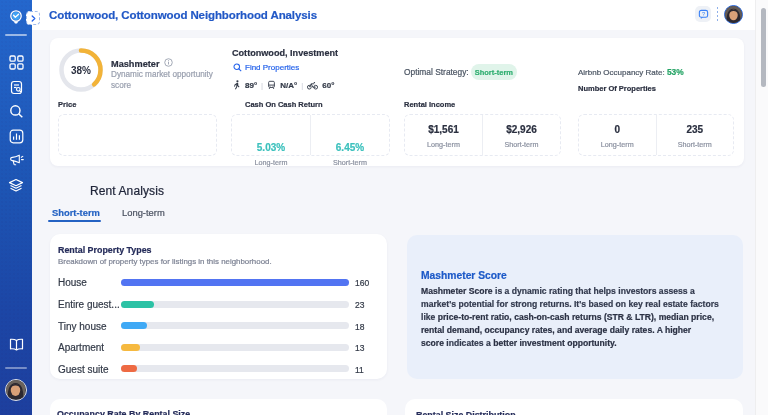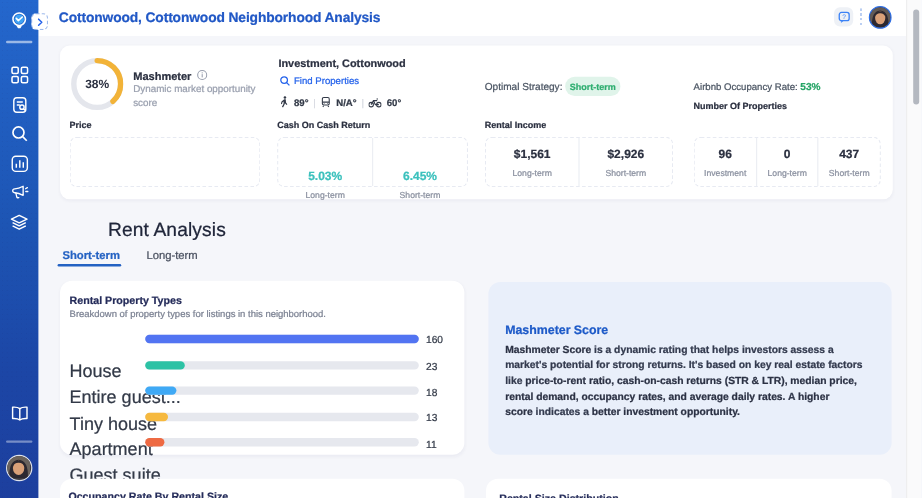--- a/index.html
+++ b/index.html
@@ -44,32 +44,32 @@
 #cotton { left:232px; top:48px; font-size:9.1px; font-weight:bold; color:#2b3040; }
 #findprop { left:233px; top:63px; font-size:8px; color:#2563eb; display:flex; align-items:center; gap:3px; }
 #scores { left:233px; top:80px; font-size:8px; font-weight:bold; color:#333a48; display:flex; align-items:center; gap:4px; }
 #scores .pipe { color:#d6d9e0; font-weight:normal; }
 #optline { left:404px; top:64px; font-size:8.4px; color:#4b5563; display:flex; align-items:center; }
 #optpill { margin-left:2px; background:#e0f4ea; color:#2fae70; font-size:7.5px; font-weight:bold; padding:3.5px 4px; border-radius:8px; }
 #airline { left:578px; top:67px; font-size:8px; color:#4b5563; }
 #airline b { color:#27a567; font-size:8.4px; }
 
 
-#renth { left:50px; top:184px; font-size:16px; color:#20263a; letter-spacing:0.1px;padding-left:40px; }
+#renth { left:50px; top:184px; font-size:12px; color:#20263a; letter-spacing:0.1px;padding-left:40px; }
 #tab1 { left:52px; top:207px; font-size:9.4px; font-weight:bold; color:#2462c3; }
 #tab2 { left:122px; top:207px; font-size:9.4px; color:#4a5160; }
 #tabul { left:48px; top:220px; width:53px; height:2px; background:#2462c3; border-radius:2px; }
 
 
 #rptcard { left:50px; top:234px; width:337px; height:145px; background:#fff; border-radius:10px;
   box-shadow:0 1px 3px rgba(30,40,90,0.05); }
 #rpttitle { left:58px; top:245px; font-size:8.9px; font-weight:bold; color:#252c5a; }
 #rptsub { left:58px; top:257px; font-size:7.9px; color:#7c8293; }
 .brow { position:absolute; left:58px; width:300px; height:10px; }
-.blab { position:absolute; left:0; top:0; font-size:15px; color:#333a48;margin-top:24px; }
+.blab { position:absolute; left:0; top:0; font-size:10px; color:#333a48; }
 .btrack { position:absolute; left:63px; top:1.5px; width:228px; height:7px; background:#e6e8ee; border-radius:4px; }
 .bfill { position:absolute; left:0; top:0; height:7px; border-radius:4px; }
 .bval { position:absolute; left:297px; top:1px; font-size:8.5px; color:#333a48; }
 
 
 #mmcard { left:407px; top:235px; width:336px; height:144px; background:#e9effa; border-radius:10px; }
 #mmtitle { left:421px; top:269.5px; font-size:10.3px; font-weight:bold; color:#1d5ac8; }
 #mmtext { left:421px; top:284.5px; font-size:8.6px; color:#333a4e; line-height:13.2px; width:330px; white-space:nowrap;font-weight:bold; }
 #mmtext b { color:#2b3144; }
 
@@ -112,21 +112,21 @@
   <text x="22" y="25.5" text-anchor="middle" font-size="10" font-weight="bold" fill="#2b3040" font-family="Liberation Sans">38%</text>
 </svg>
 
 <div class="abs" id="mashname">Mashmeter <svg width="9" height="9" viewBox="0 0 10 10" style="margin-left:2px">
       <circle cx="5" cy="5" r="4.2" fill="none" stroke="#9aa0af" stroke-width="1"></circle>
       <rect x="4.5" y="4.2" width="1" height="3" fill="#9aa0af"></rect>
       <rect x="4.5" y="2.5" width="1" height="1" fill="#9aa0af"></rect>
     </svg></div>
 <div class="abs" id="mashdesc">Dynamic market opportunity score</div>
 
-<div class="abs" id="cotton">Investment, Cottonwood</div>
+<div class="abs" id="cotton">Cottonwood, Investment</div>
 <div class="abs" id="findprop">
   <svg width="9" height="9" viewBox="0 0 11 11" fill="none" stroke="#2563eb" stroke-width="1.3">
     <circle cx="4.6" cy="4.6" r="3.4"></circle>
       <path d="M7.2 7.2 L10 10"></path>
   </svg>
   <span>Find Properties</span>
 </div>
 <div class="abs" id="scores">
   <svg width="8" height="10" viewBox="0 0 9 11" fill="#333a48">
     <circle cx="5" cy="1.3" r="1.2"></circle>
@@ -149,21 +149,21 @@
       <circle cx="10.3" cy="7" r="2.2"></circle>
     <path d="M2.7 7 L5 3 L8.7 3 M5 3 L6.8 7 L10.3 7 M8 1.5 L9.5 1.5"></path>
   </svg>
   <span>60°</span>
 </div>
 
 <div class="abs" id="optline">Optimal Strategy: <span id="optpill">Short-term</span></div>
 <div class="abs" id="airline">Airbnb Occupancy Rate: <b>53%</b></div>
 
 <div class="cardlbl" style="left:58px; top:99.5px;">Price</div>
-<div class="cardlbl" style="left:231px; top:99.5px;">Cash On Cash Return</div>
+<div class="cardlbl" style="left:245px; top:99.5px;">Cash On Cash Return</div>
 <div class="cardlbl" style="left:404px; top:99.5px;">Rental Income</div>
 <div class="cardlbl" style="left:578px; top:84px;">Number Of Properties</div>
 
 <div class="statbox" style="left:58px; width:159px;">
 </div>
 <div class="statbox" style="left:231px; width:159px;">
   <div class="cell">
       <div class="val teal">5.03%</div>
       <div class="cap">Long-term</div>
     </div>
@@ -177,29 +177,25 @@
       <div class="val">$1,561</div>
       <div class="cap">Long-term</div>
     </div>
   <div class="cell">
       <div class="val">$2,926</div>
       <div class="cap">Short-term</div>
     </div>
 </div>
 <div class="statbox" style="left:578px; width:156px;">
   <div class="cell">
-      <div class="val">96</div>
-      <div class="cap">Investment</div>
-    </div>
-  <div class="cell">
       <div class="val">0</div>
       <div class="cap">Long-term</div>
     </div>
   <div class="cell">
-      <div class="val">437</div>
+      <div class="val">235</div>
       <div class="cap">Short-term</div>
     </div>
 </div>
 
 <div class="abs" id="renth">Rent Analysis</div>
 <div class="abs" id="tab1">Short-term</div>
 <div class="abs" id="tab2">Long-term</div>
 <div class="abs" id="tabul"></div>
 
 <div class="abs" id="rptcard"></div>

